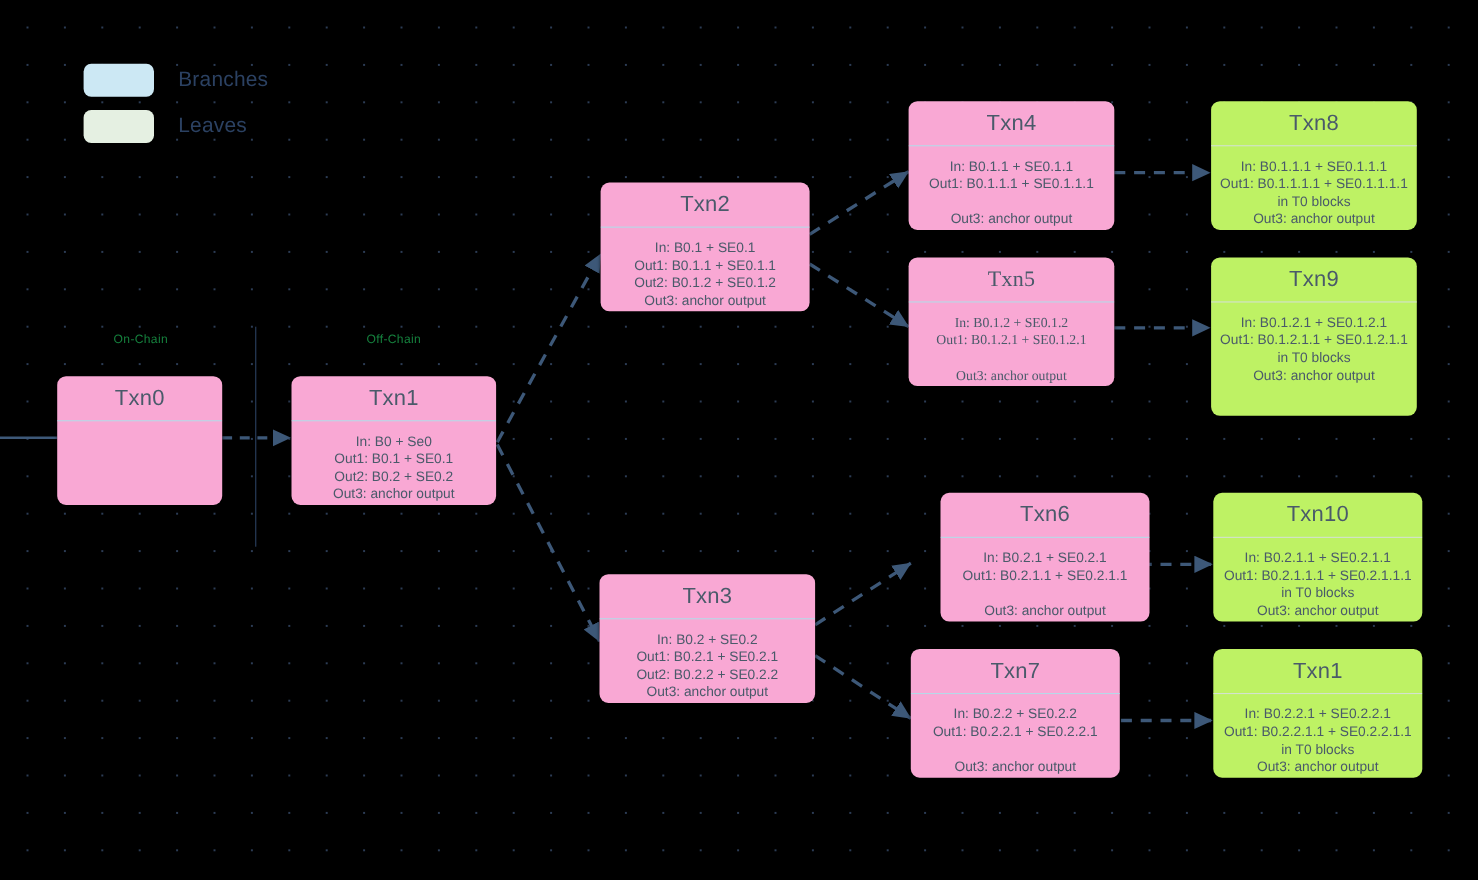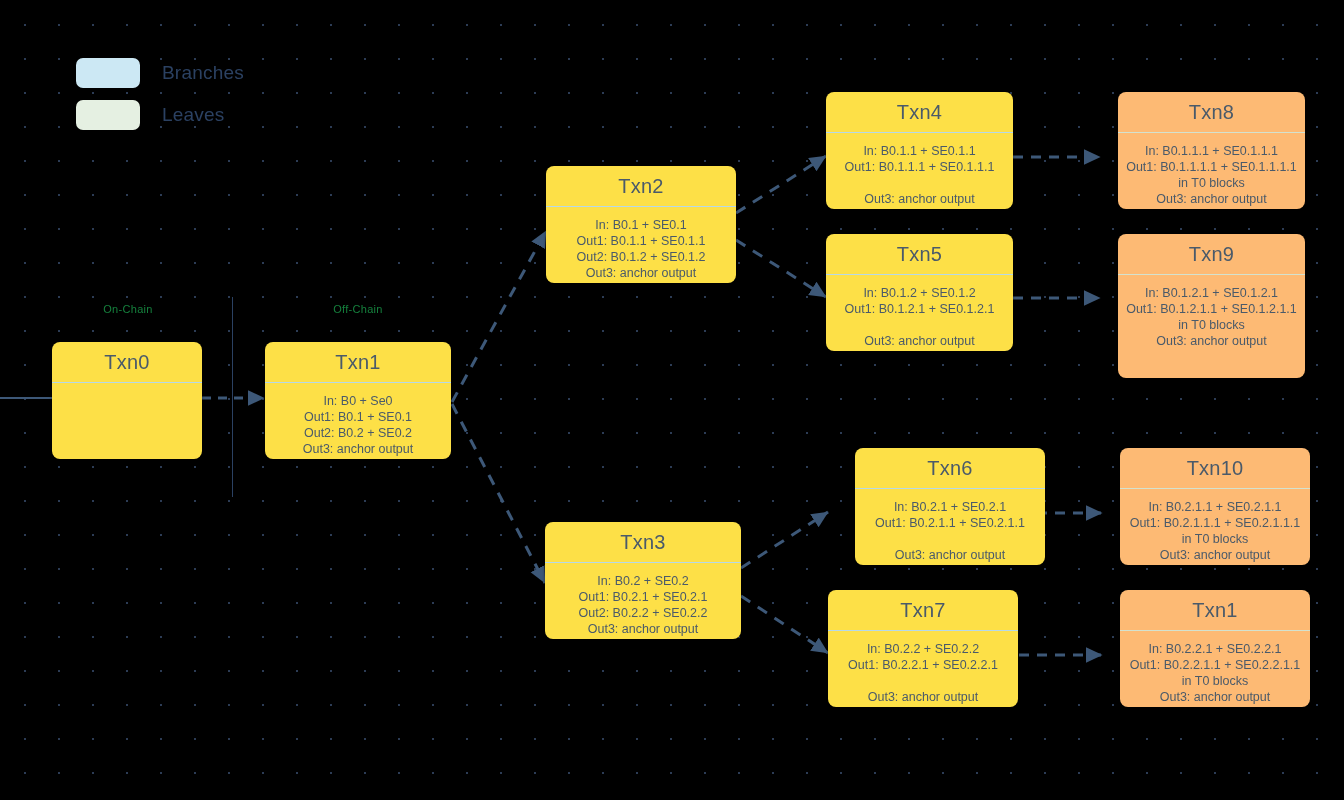--- a/index.html
+++ b/index.html
@@ -26,22 +26,22 @@
 
   
   .sec-label{position:absolute;font-size:11px;color:#15803d;letter-spacing:.3px;}
   .divider{position:absolute;background:#2b4162;width:1.4px;}
 
   
   .node{
     position:absolute;border-radius:8px;overflow:hidden;
     box-shadow:0 1px 3px rgba(0,0,0,.55);
   }
-  .node.branch{background:#fde047;}
-  .node.leaf{background:#fdba74;margin-left:17px;}
+  .node.branch{background:#f9a8d4;}
+  .node.leaf{background:#bef264;}
   .node .title{
     text-align:center;font-size:20px;color:#4a5a6a;
     padding:9px 4px 8px;letter-spacing:.2px;
   }
   .node.branch .title{border-bottom:1px solid #b6d9e8;}
   .node.leaf .title{border-bottom:1px solid #d3e2cf;}
   .node .body{
     padding:10px 6px 12px;text-align:center;
     font-size:12.5px;color:#4a5a6a;line-height:16px;
   }
@@ -137,21 +137,21 @@
   <div class="node branch" id="n-txn4" style="left:826px;top:92px;width:187px;height:117px;">
     <div class="title">Txn4</div>
     <div class="body">
       <div class="ln">In: B0.1.1 + SE0.1.1</div>
       <div class="ln">Out1: B0.1.1.1 + SE0.1.1.1</div>
       <div class="ln blank"></div>
       <div class="ln">Out3: anchor output</div>
     </div>
   </div>
 
-  <div class="node branch" id="n-txn5" style="left:826px;top:234px;width:187px;height:117px;">
+  <div class="node branch" id="n-txn5" style="left:826px;top:234px;width:187px;height:117px;font-family:Liberation Serif, serif;">
     <div class="title">Txn5</div>
     <div class="body">
       <div class="ln">In: B0.1.2 + SE0.1.2</div>
       <div class="ln">Out1: B0.1.2.1 + SE0.1.2.1</div>
       <div class="ln blank"></div>
       <div class="ln">Out3: anchor output</div>
     </div>
   </div>
 
   <div class="node branch" id="n-txn6" style="left:828px;top:448px;width:190px;height:117px;margin-left:27px;">

